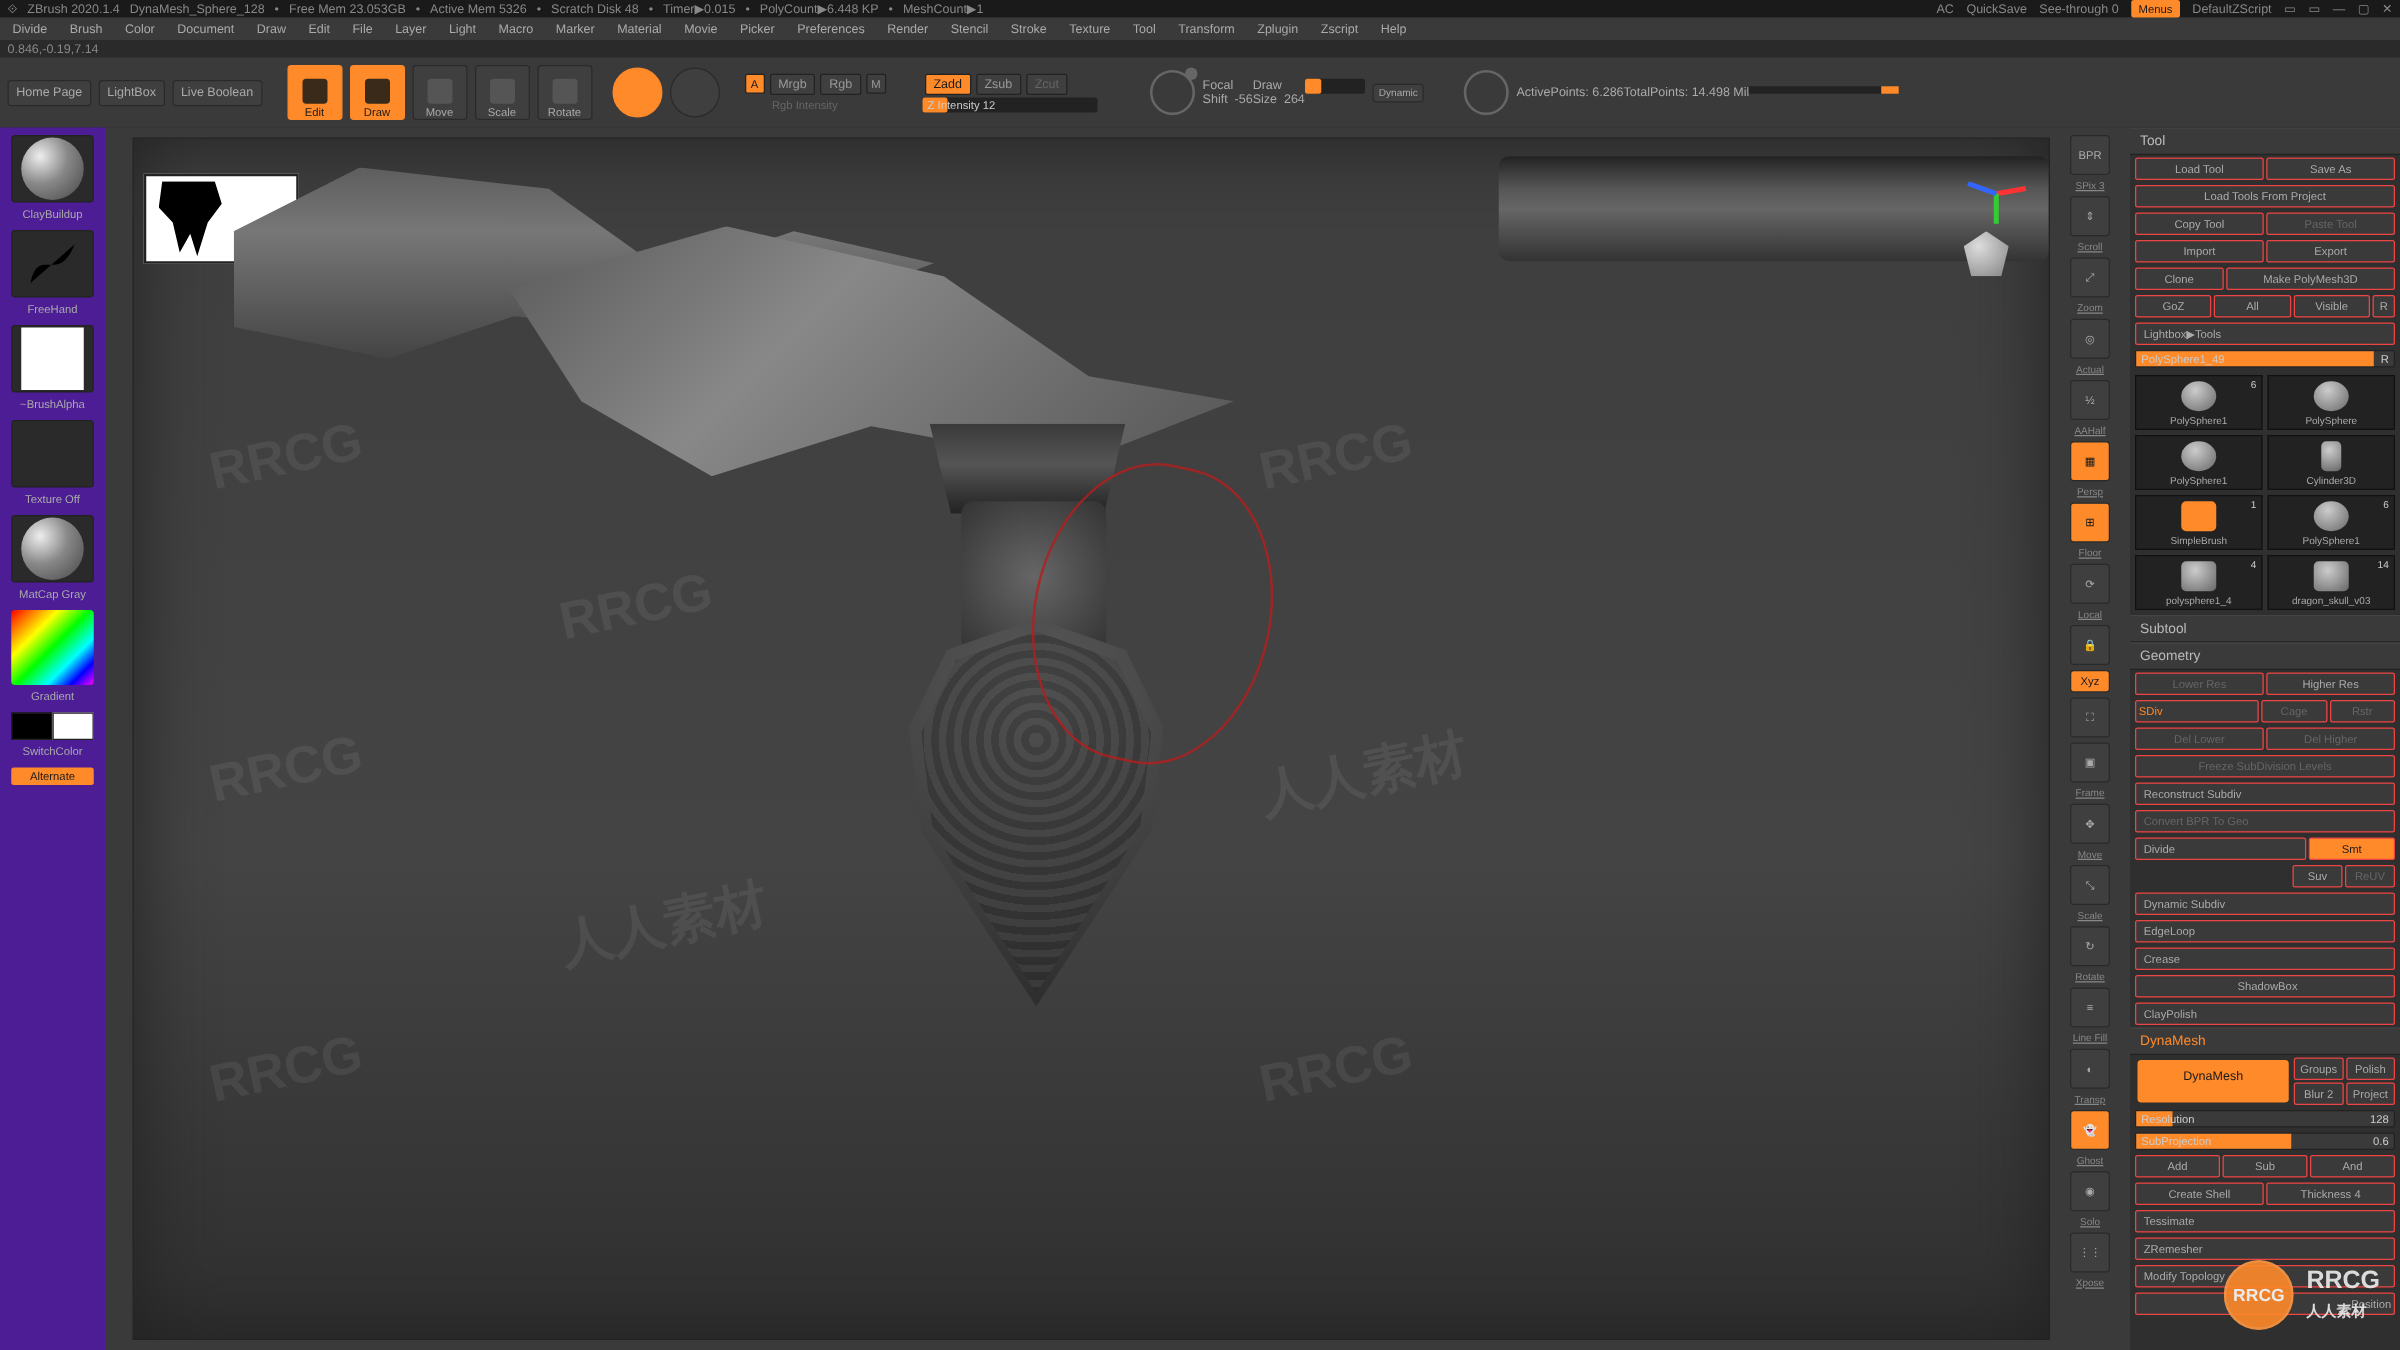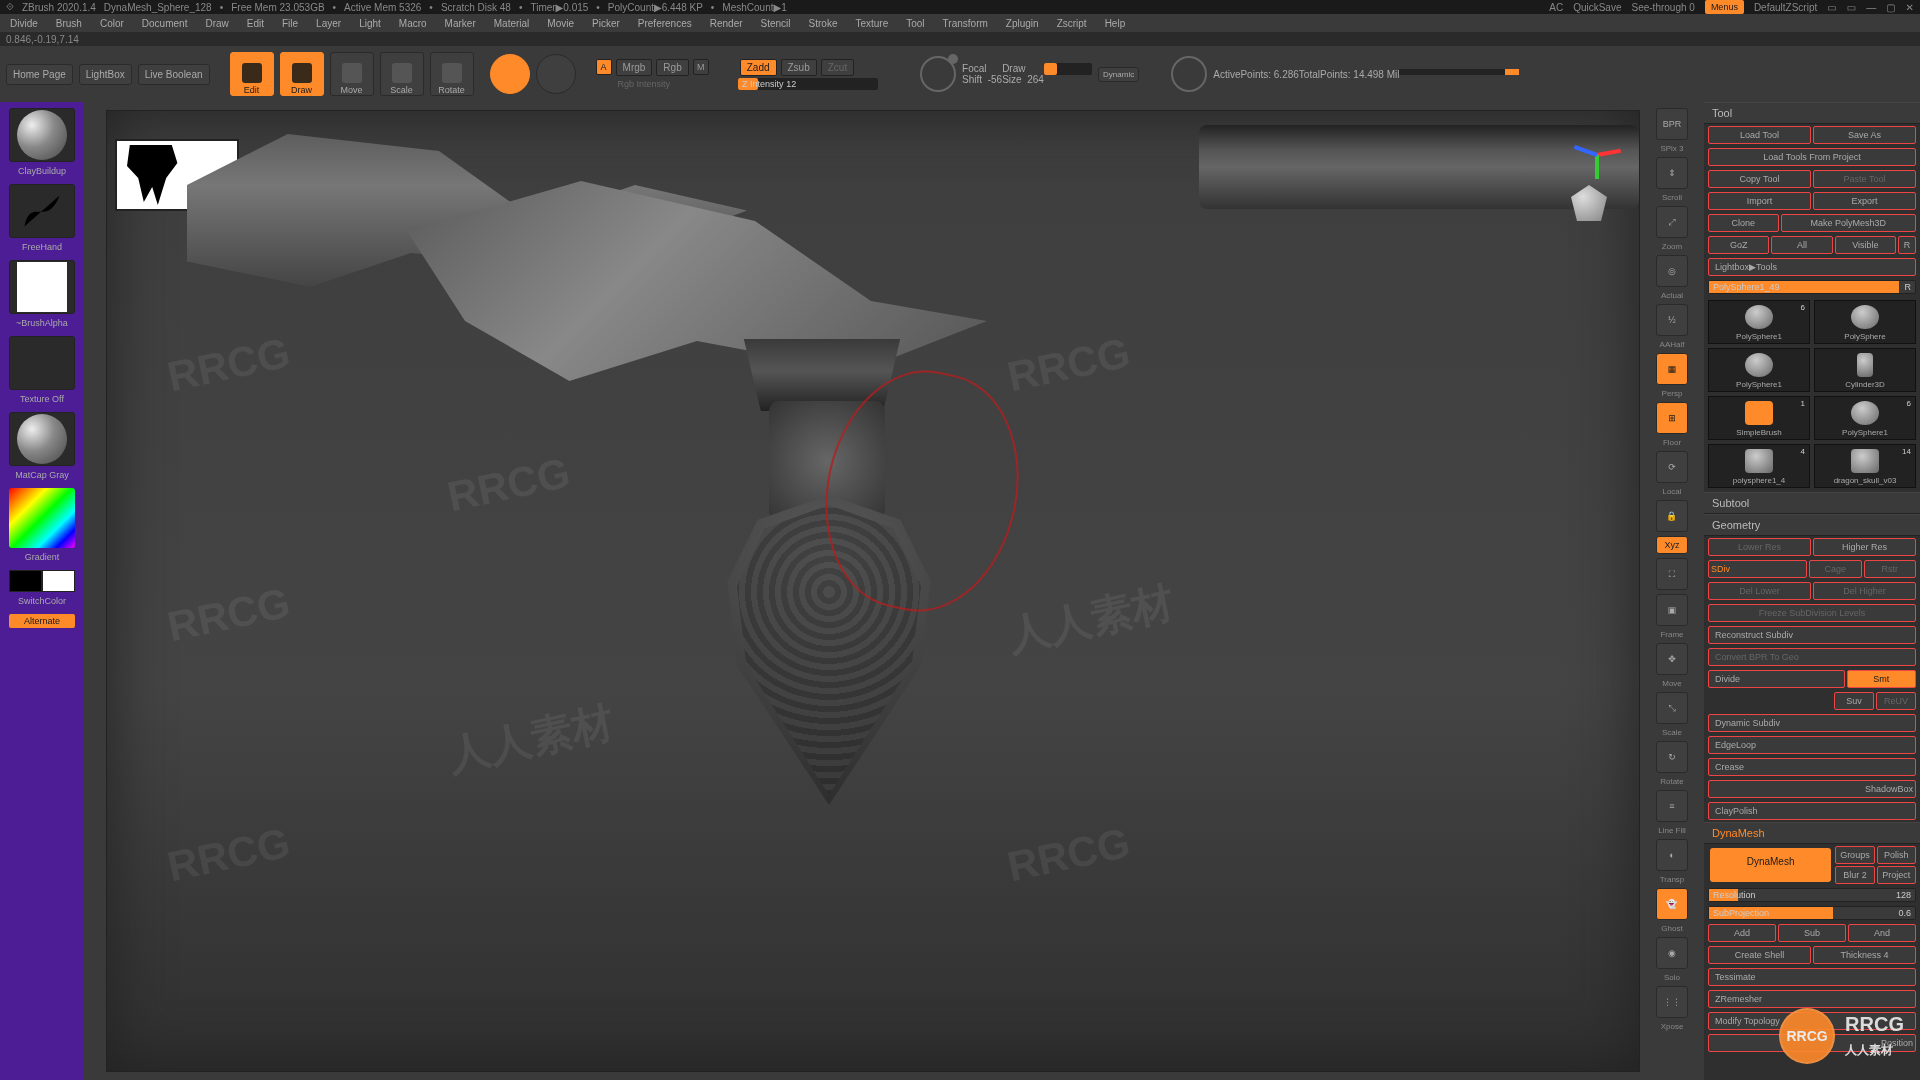--- a/index.html
+++ b/index.html
@@ -39,21 +39,21 @@
   .model-blade { position:absolute; left:80px; top:6px; width:560px; height:170px; background:linear-gradient(180deg,#555,#777 40%,#444); clip-path:polygon(0 40%,18% 10%,45% 20%,62% 60%,80% 40%,100% 55%,72% 90%,40% 80%,22% 100%,0 85%); filter:drop-shadow(0 4px 6px #000);}
   .model-pipe { position:absolute; right:0; top:14px; width:440px; height:84px; background:linear-gradient(180deg,#222,#555 30%,#666 50%,#333); border-radius:8px;}
   .model-arm  { position:absolute; left:300px; top:70px; width:580px; height:200px; background:linear-gradient(135deg,#5a5a5a,#888 40%,#555); clip-path:polygon(0 25%,30% 0,60% 20%,80% 60%,100% 70%,78% 95%,50% 80%,28% 100%,10% 70%); filter:drop-shadow(0 6px 10px #000);}
   .model-bowl { position:absolute; left:630px; top:220px; width:170px; height:80px; background:linear-gradient(180deg,#333,#555 50%,#222); clip-path:polygon(4% 10%,96% 10%,86% 100%,14% 100%); }
   .model-stem { position:absolute; left:662px; top:290px; width:116px; height:120px; background:radial-gradient(circle,#666,#333); border-radius:10px;}
   .model-pine { position:absolute; left:620px; top:384px; width:204px; height:310px; background:radial-gradient(circle at 50% 20%,#5a5a5a,#2a2a2a); clip-path:polygon(50% 100%,5% 55%,0 28%,15% 8%,50% 0,85% 8%,100% 28%,95% 55%); filter:drop-shadow(0 6px 10px #000);}
   .model-pine::after{content:"";position:absolute;inset:10px;background:repeating-radial-gradient(circle at 50% 30%,#444 0 6px,#2a2a2a 6px 12px);clip-path:inherit;opacity:.5;}
   .col-tools { width:64px; background:#3a3a3a; display:flex; flex-direction:column; align-items:center; gap:4px; padding:6px 4px; }
   .col-tools .ticon { width:32px; height:32px; background:#3f3f3f; border:1px solid #2a2a2a; border-radius:3px; display:flex; align-items:center; justify-content:center; font-size:9px; color:#aaa;}
   .col-tools .ticon.active { background:#ff8a2a; color:#1a1a1a; }
-  .col-tools .tlbl { font-size:8px; color:#888; }
+  .col-tools .tlbl { font-size:8px; color:#888;text-decoration:underline; }
   .col-right { width:216px; background:#2f2f2f; display:flex; flex-direction:column; overflow-y:auto; }
   .rhdr { background:#3a3a3a; color:#bbb; padding:4px 8px; font-size:11px; border-bottom:1px solid #222; border-top:1px solid #444;}
   .rrow { display:flex; gap:2px; padding:2px 4px; }
   .rrow .rbtn { flex:1; background:#3a3a3a; border:1px solid #ef4444; color:#aaa; font-size:9px; padding:3px 2px; text-align:center; border-radius:2px;}
   .rrow .rbtn.dim { color:#666; }
   .rrow .rbtn.active { background:#ff8a2a; color:#1a1a1a; }
   .rrow .rbtn.wide { flex:0 0 100%; }
   .slider { position:relative; height:14px; background:#3a3a3a; border:1px solid #222; margin:2px 4px; border-radius:2px; font-size:9px; color:#ccc; display:flex; align-items:center;}
   .slider .fill { position:absolute; left:0; top:0; bottom:0; background:#ff8a2a; }
   .slider .txt { position:relative; z-index:1; padding:0 4px; width:100%; display:flex; justify-content:space-between;}
@@ -432,21 +432,21 @@
     <div class="rrow">
         <div class="rbtn wide" style="text-align:left;padding-left:6px;">Dynamic Subdiv</div>
       </div>
     <div class="rrow">
         <div class="rbtn wide" style="text-align:left;padding-left:6px;">EdgeLoop</div>
       </div>
     <div class="rrow">
         <div class="rbtn wide" style="text-align:left;padding-left:6px;">Crease</div>
       </div>
     <div class="rrow">
-        <div class="rbtn wide" style="text-align:right;padding-left:6px;">ShadowBox</div>
+        <div class="rbtn wide" style="text-align:center;padding-left:6px;">ShadowBox</div>
       </div>
     <div class="rrow">
         <div class="rbtn wide" style="text-align:left;padding-left:6px;">ClayPolish</div>
       </div>
 
     <div class="rhdr" style="color:#ff8a2a;">DynaMesh</div>
     <div class="rrow">
       <div class="dynamesh-btn" style="flex:1.4;">DynaMesh</div>
       <div style="flex:1;display:flex;flex-direction:column;gap:2px;">
         <div style="display:flex;gap:2px;">

